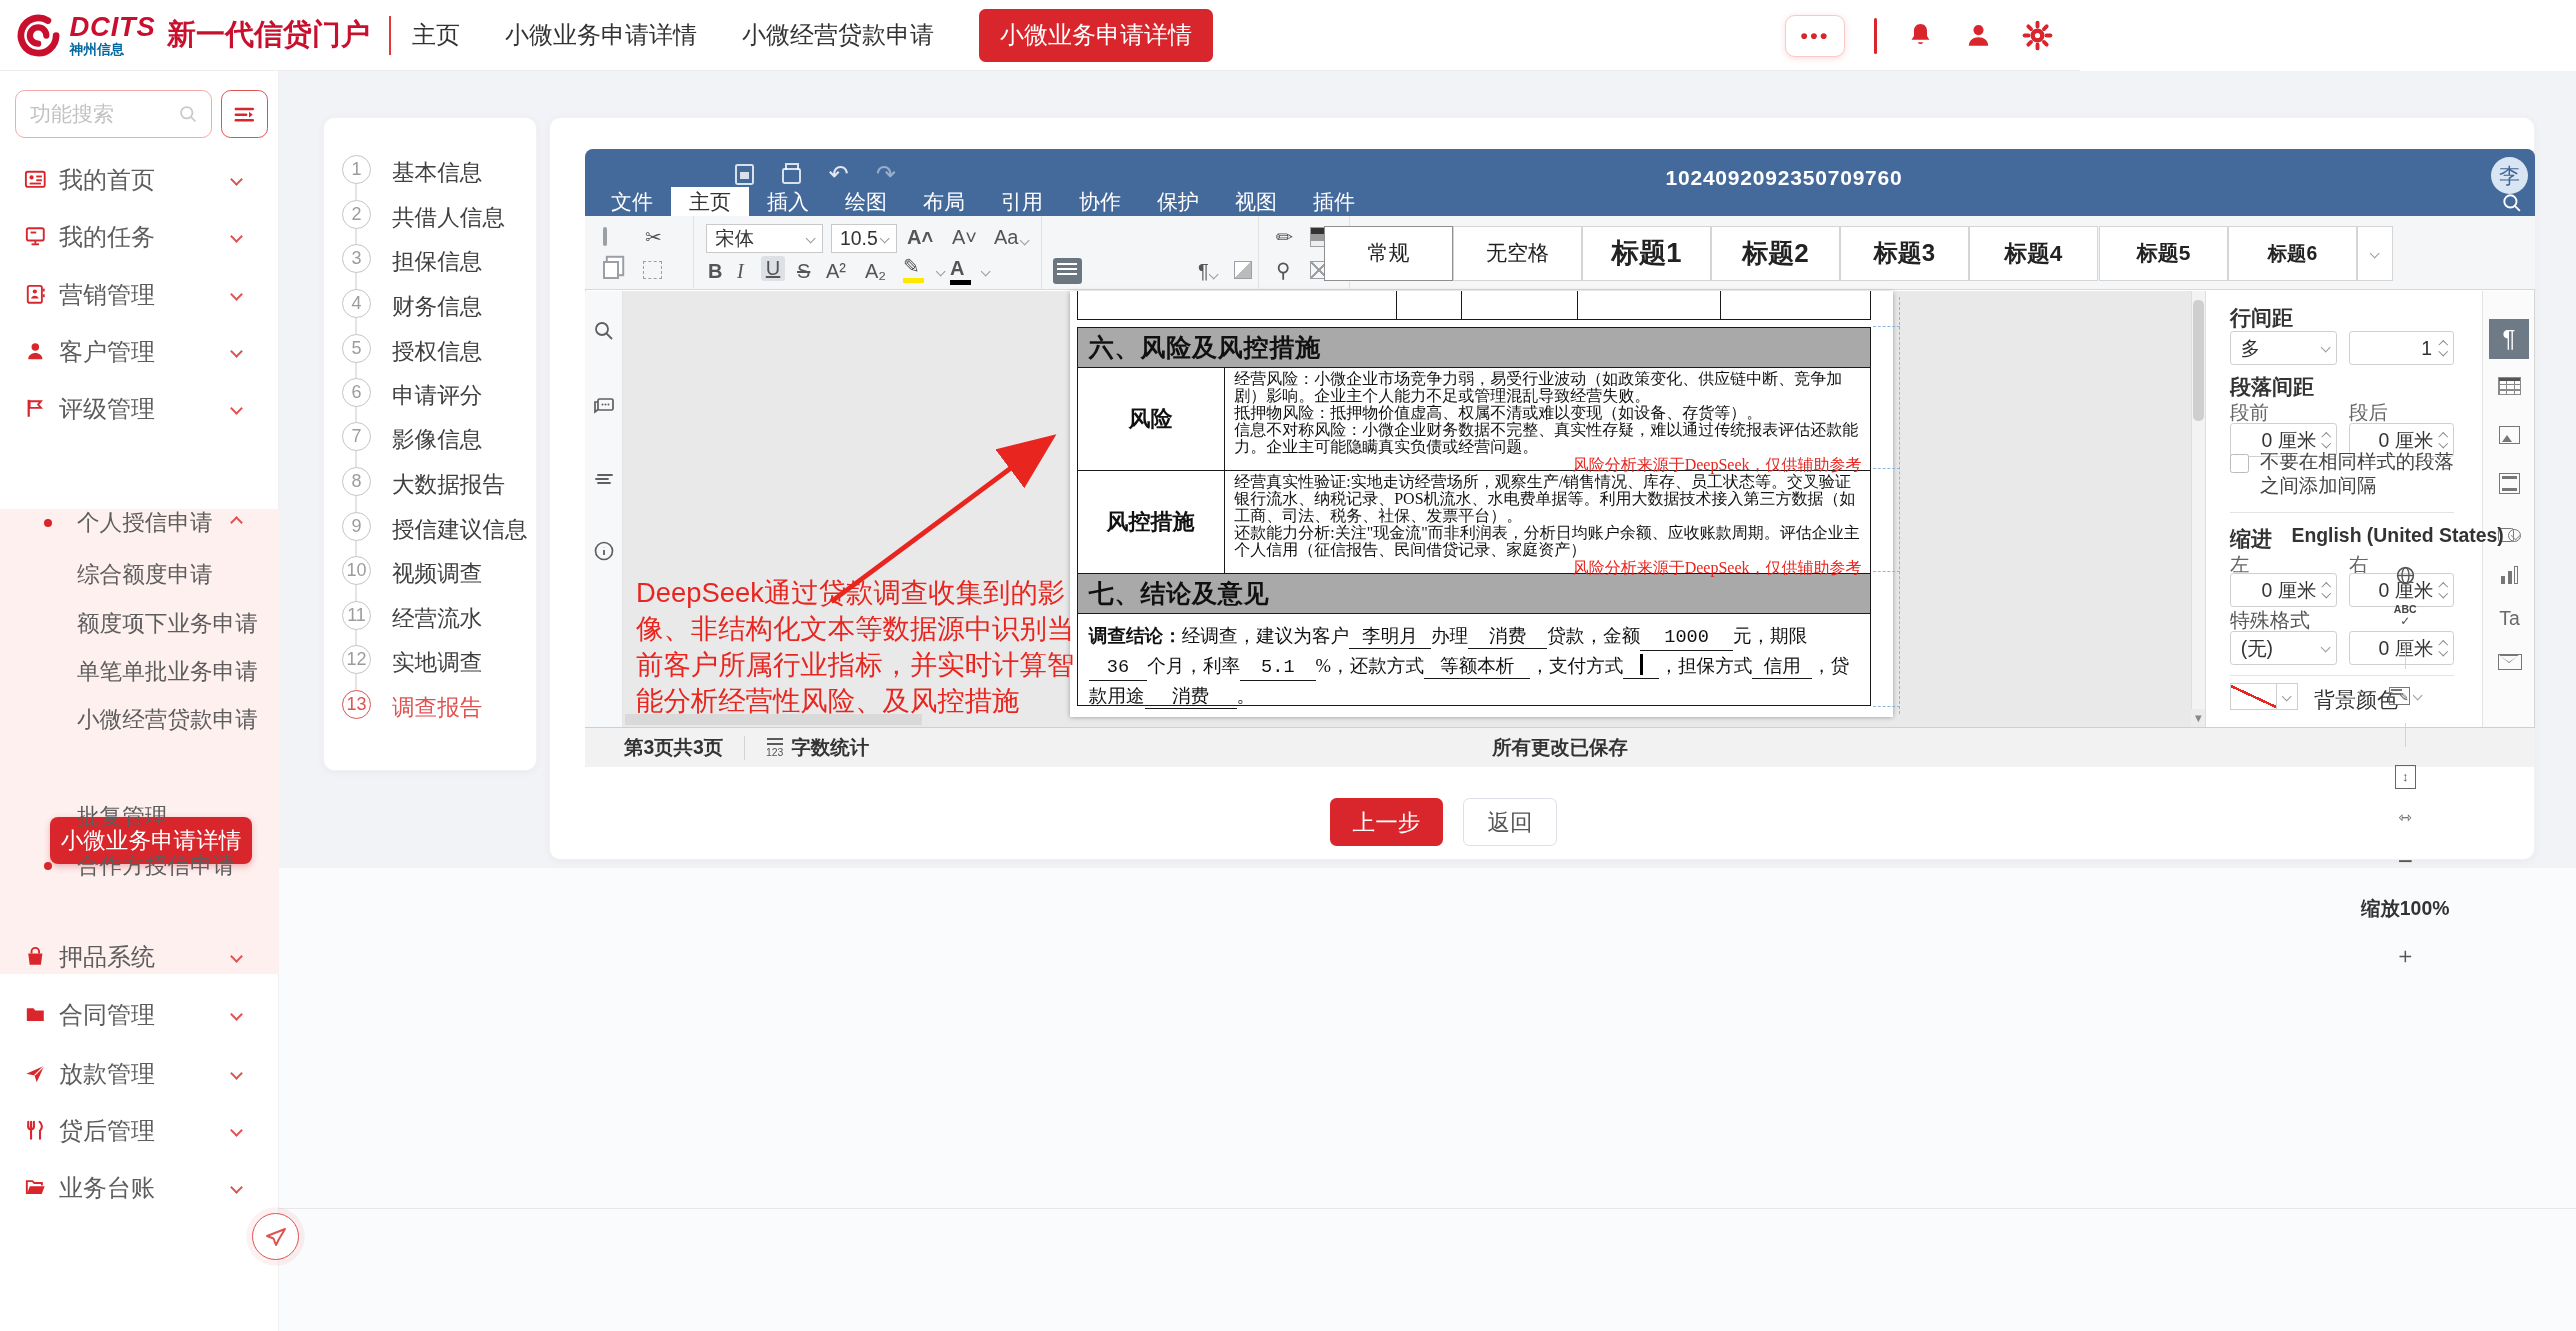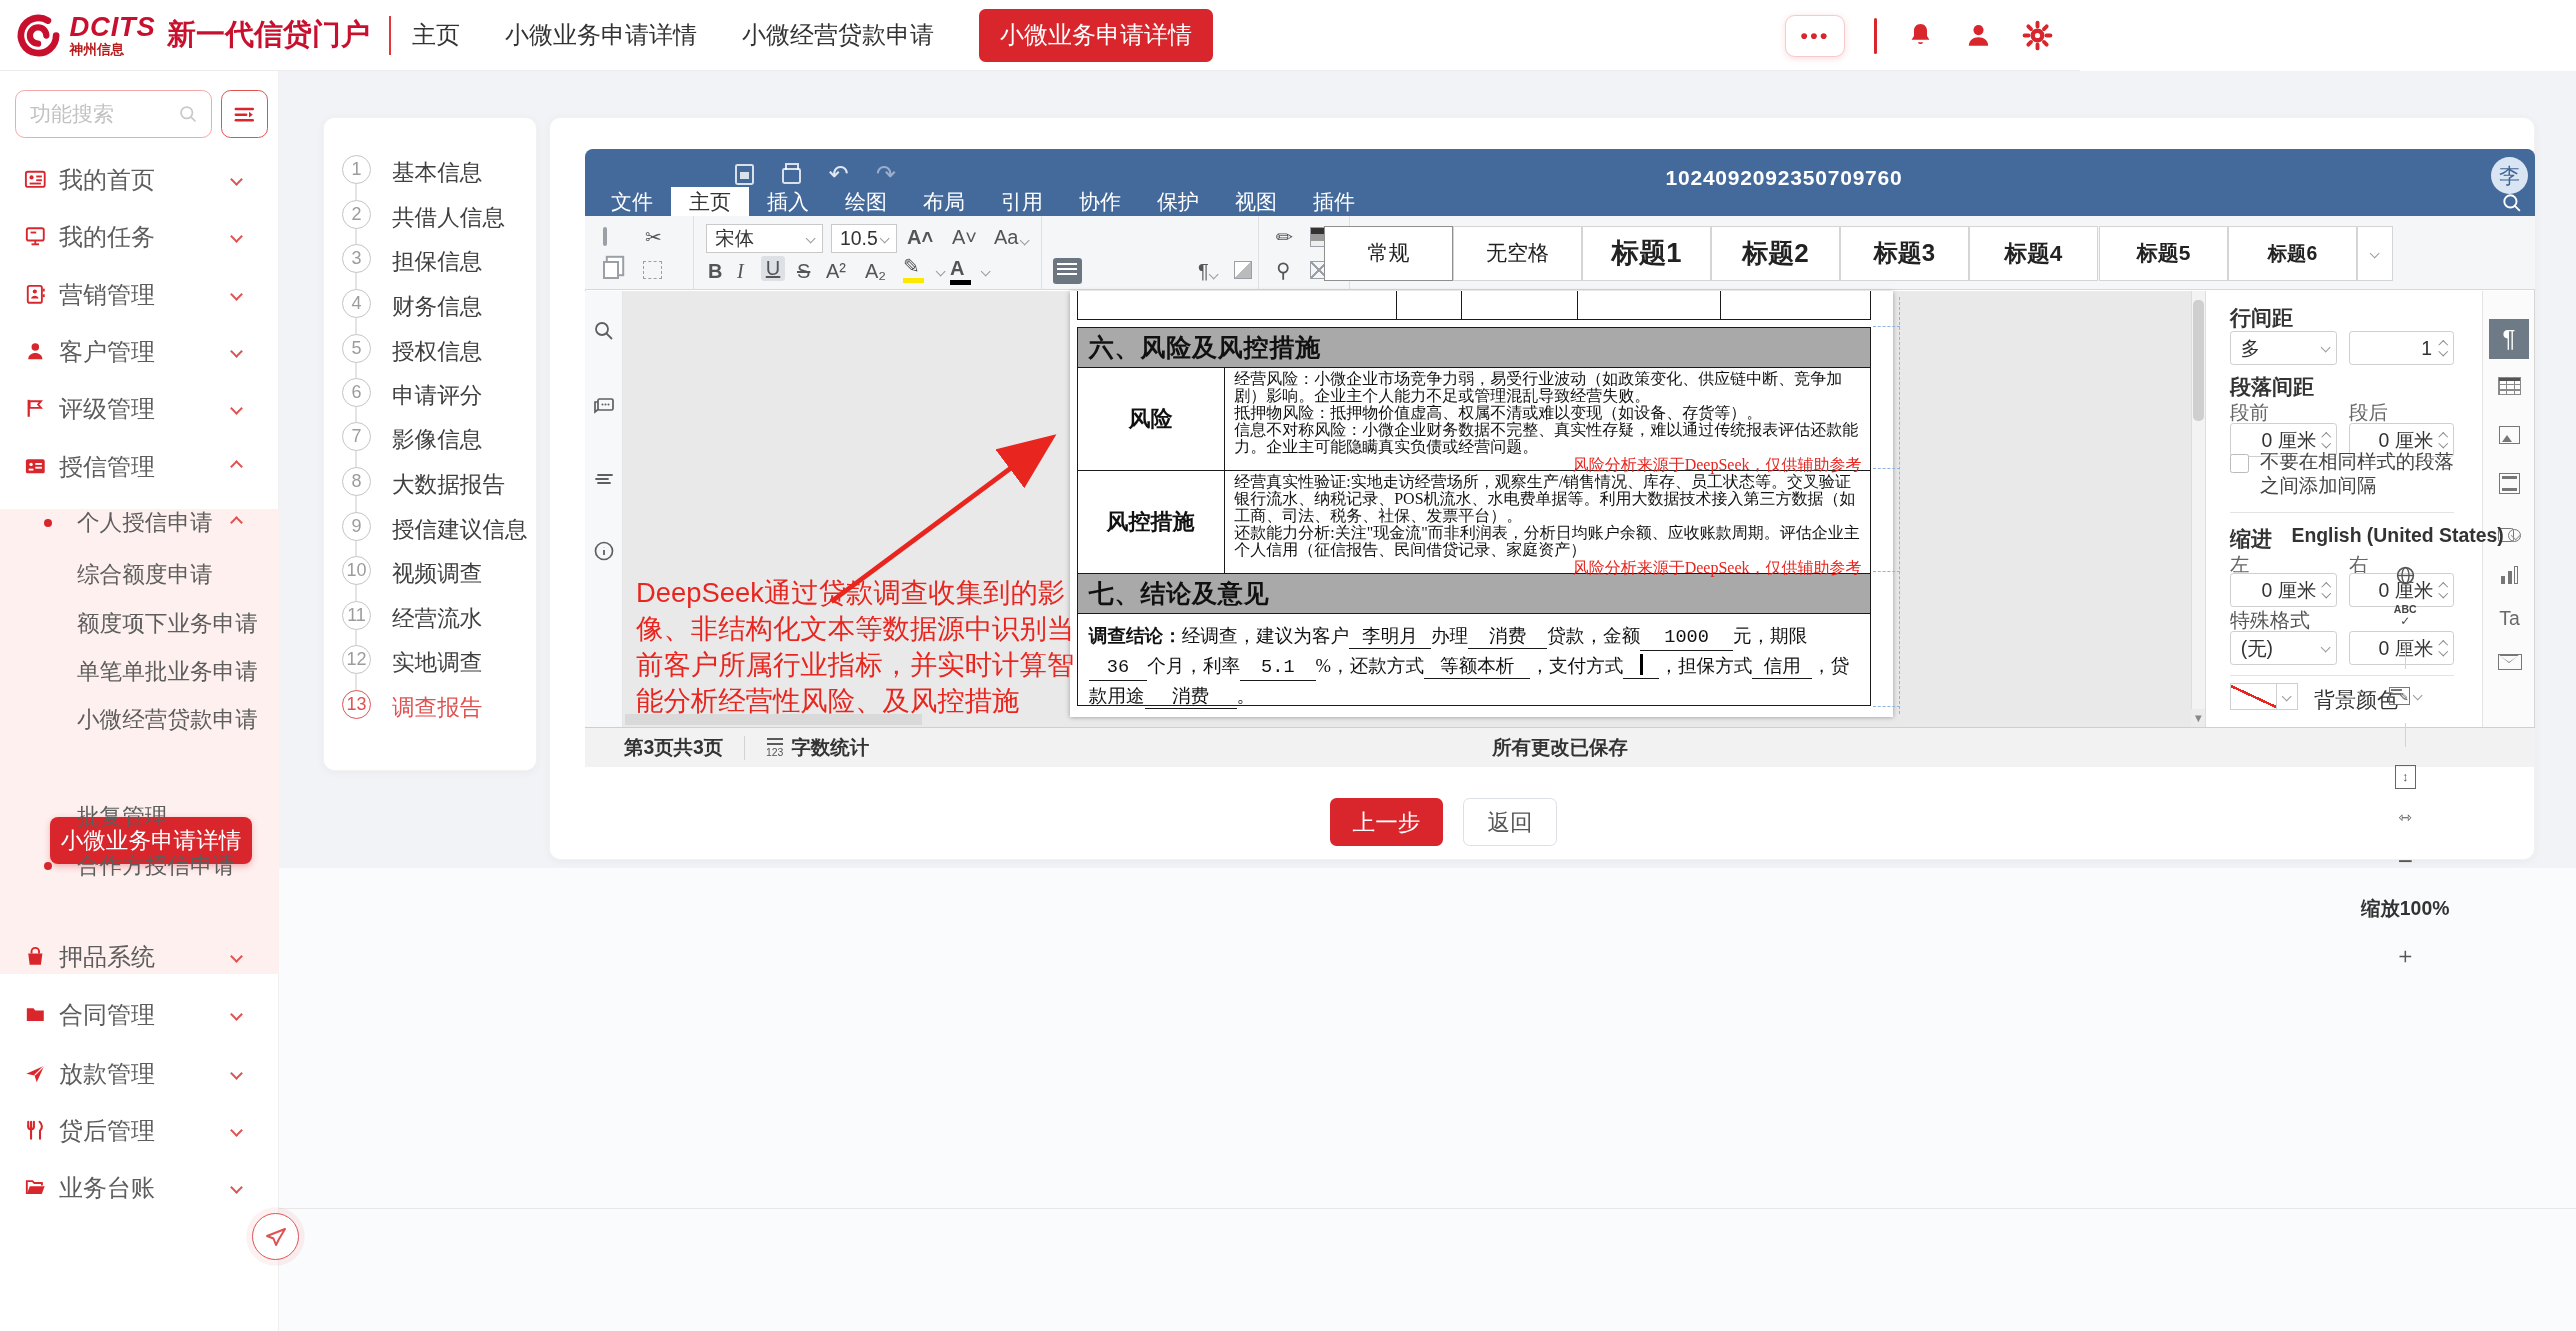--- a/index.html
+++ b/index.html
@@ -6,21 +6,21 @@
   html,body { width:2576px; height:1331px; }
   body { position:relative; font-family:"Liberation Sans","DejaVu Sans",sans-serif; background:#fff; overflow:hidden; color:#333; }
   .abs { position:absolute; }
   .flex { display:flex; align-items:center; }
 
   
   #hdr { left:0; top:0; width:2080px; height:71px; background:#fff; border-bottom:0.8px solid #ececec; z-index:30; }
   .brand-swirl { width:47px; height:47px; }
   .brand-txt { line-height:1; }
   .brand-main { font-size:27.4px; font-weight:bold; font-style:italic; color:#c8102e; letter-spacing:0.8px; }
-  .brand-sub { font-size:13.7px; color:#b91c1c; font-weight:bold; margin-top:2.4px; }
+  .brand-sub { font-size:13.7px; color:#0369a1; font-weight:bold; margin-top:2.4px; }
   .portal-title { font-size:29px; font-weight:bold; color:#c8102e; margin-left:11.3px; }
   .hdr-div { width:1.6px; height:39px; background:#e5363b; margin:0 21px 0 19.4px; }
   .nav-tab { font-size:24px; color:#333; margin-right:45px; cursor:pointer; white-space:nowrap; }
   .nav-tab.active { background:#d9262c; color:#fff; padding:10.5px 21px; border-radius:6.5px; margin-right:0; }
   .hicon { color:#d9262c; }
   .more-pill { width:60px; height:42px; background:#fff; border:1.6px solid #f6caca; border-radius:9.7px; box-shadow:0 1.6px 6.5px rgba(217,38,44,.15); color:#d9262c; font-size:21px; letter-spacing:2.4px; display:flex; align-items:center; justify-content:center; font-weight:bold; }
   .hdr-sep { width:2.4px; height:36px; background:#d9262c; border-radius:1.6px; }
 
   
   #sidebar { left:0; top:71px; width:279px; height:1260px; background:#fff; border-right:0.8px solid #f0f0f0; z-index:20; }
@@ -261,31 +261,20 @@
       <i class="chev"></i>
   </div>
   <div class="side-item" style="top:309px;">
     <svg class="sicon" viewBox="0 0 24 24">
         <line x1="5" y1="3" x2="5" y2="21" stroke="#d9262c" stroke-width="2.4"></line>
         <path d="M6 4.5h12l-3 3.5 3 3.5H6z" fill="none" stroke="#d9262c" stroke-width="2"></path>
       </svg>
     <span class="slabel">评级管理</span>
       <i class="chev"></i>
   </div>
-  <div class="side-item" style="top:367px;">
-    <svg class="sicon" viewBox="0 0 24 24">
-        <rect x="2" y="4.5" width="20" height="15" rx="2" fill="#d9262c"></rect>
-        <circle cx="7.5" cy="10" r="1.8" fill="#fff"></circle>
-        <rect x="12" y="8.5" width="7" height="2" fill="#fff"></rect>
-        <rect x="12" y="12.5" width="7" height="2" fill="#fff"></rect>
-        <rect x="5" y="14.5" width="5" height="2" fill="#fff"></rect>
-      </svg>
-    <span class="slabel">授信管理</span>
-      <i class="chev up"></i>
-  </div>
 
   <div class="sub-item" style="top:429px;">
     <span class="bullet"></span>
     <span class="slabel">个人授信申请</span>
     <i class="chev up" style="position:absolute;left:232px;"></i>
   </div>
   <div class="sub-item" style="top:481px;">
       <span class="slabel">综合额度申请</span>
     </div>
   <div class="sub-item" style="top:530px;">

